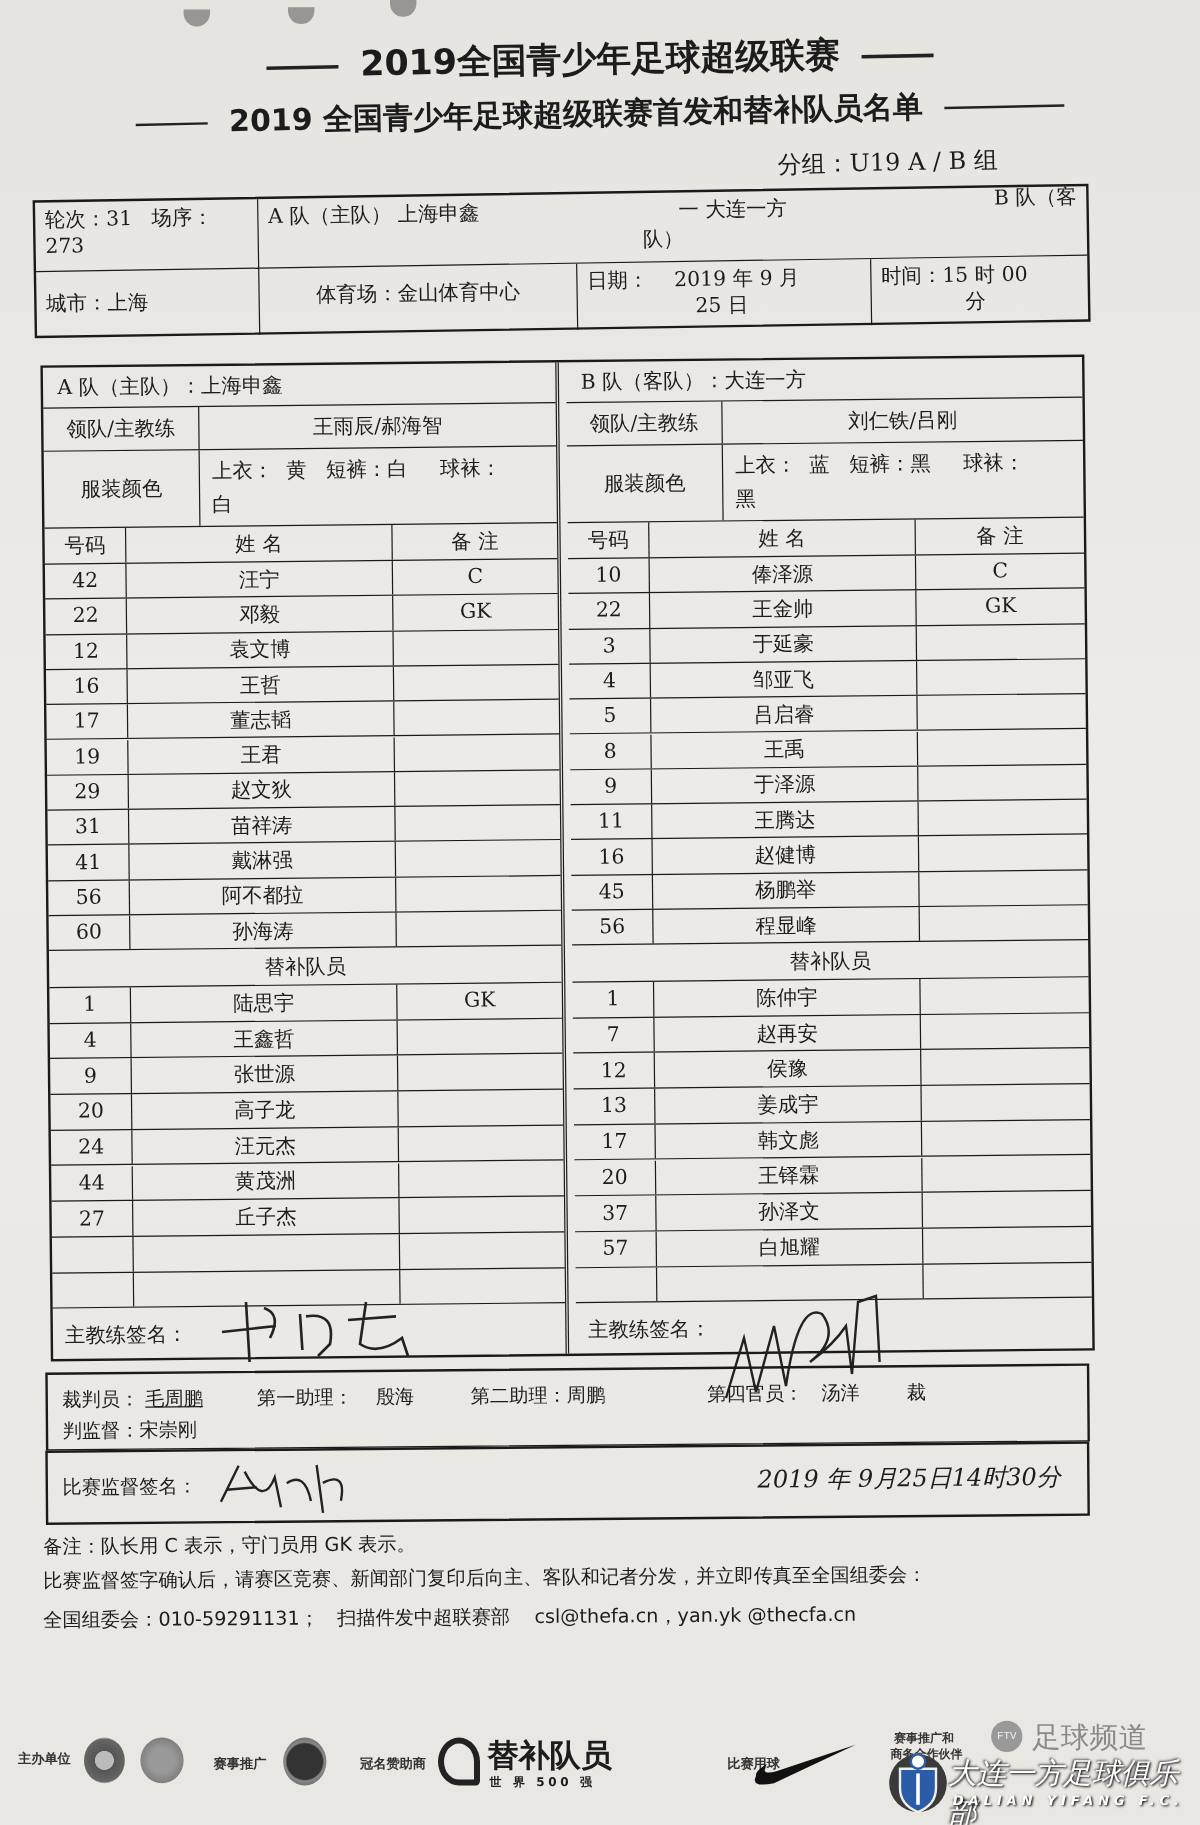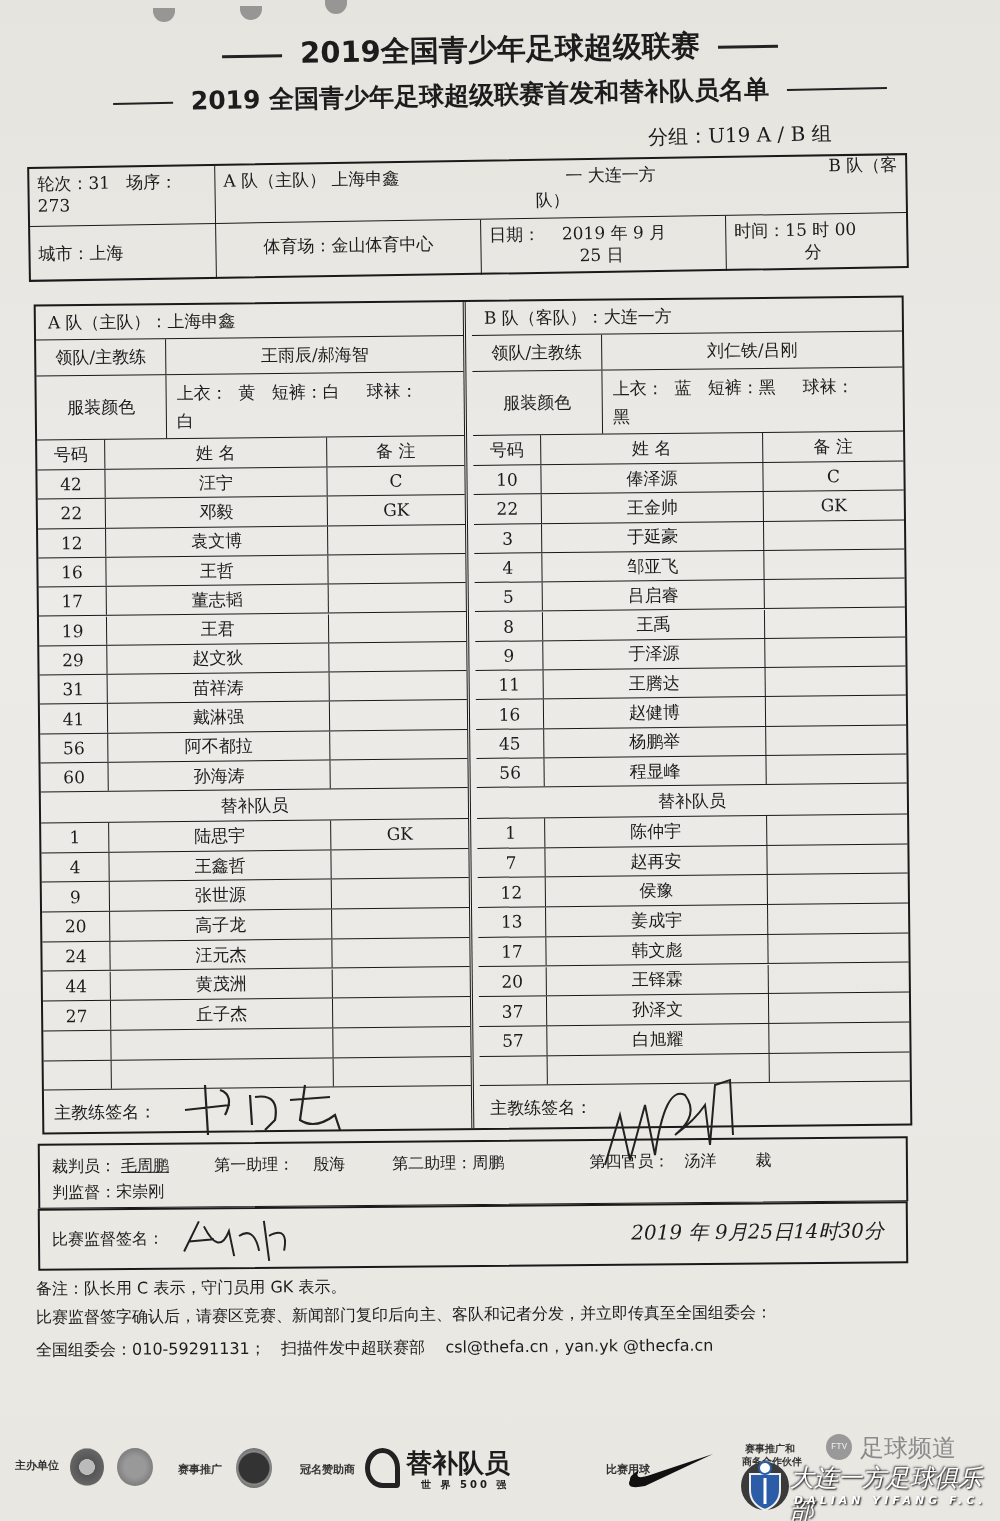--- a/index.html
+++ b/index.html
@@ -432,21 +432,21 @@
 
   <div class="sponsors">
     <span class="sp-lbl" style="left:15px; top:48px;">主办单位</span>
     <div class="badge" style="left:70px; top:38px; width:34px; height:38px; background:radial-gradient(circle,#bbb 30%,#555 32%,#666 70%,#999 72%); "></div>
     <div class="badge" style="left:117px; top:38px; width:36px; height:38px; background:radial-gradient(circle,#999 40%,#666 100%);"></div>
     <span class="sp-lbl" style="left:178px; top:52px;">赛事推广</span>
     <div class="badge" style="left:236px; top:38px; width:36px; height:40px; background:radial-gradient(circle,#333 55%,#888 60%,#444 100%);"></div>
     <span class="sp-lbl" style="left:300px; top:52px;">冠名赞助商</span>
     <div style="position:absolute; left:365px; top:38px; width:35px; height:40px; border:5px solid #222; border-radius:50% 50% 10% 50%;"></div>
     <span style="position:absolute; left:406px; top:36px; font-size:26px; font-weight:bold;">替补队员</span>
-    <span style="position:absolute; left:421px; top:68px; font-size:10px; font-weight:bold; letter-spacing:3px;">世 界 500 强</span>
+    <span style="position:absolute; left:408px; top:68px; font-size:10px; font-weight:bold; letter-spacing:3px;">世 界 500 强</span>
     <span class="sp-lbl" style="left:570px; top:52px;padding-left:36px;">比赛用球</span>
     <svg style="position:absolute; left:625px; top:40px;" width="90" height="40">
       <path d="M5 30 Q0 40 20 36 L88 4 L22 26 Q8 30 14 20 Q4 26 5 30 Z" fill="#111"></path>
     </svg>
     <span class="sp-lbl" style="left:745px; top:32px; font-size:10px;text-align:right;">赛事推广和</span>
     <span class="sp-lbl" style="left:742px; top:45px; font-size:10px;">商务合作伙伴</span>
     <div class="badge" style="left:826px; top:24px; width:26px; height:26px; background:#999; color:#eee; font-size:9px; display:flex; align-items:center; justify-content:center;">
         <span>FTV</span>
       </div>
     <span style="position:absolute; left:860px; top:22px; font-size:24px; color:#8a8a8a;">足球频道</span>

